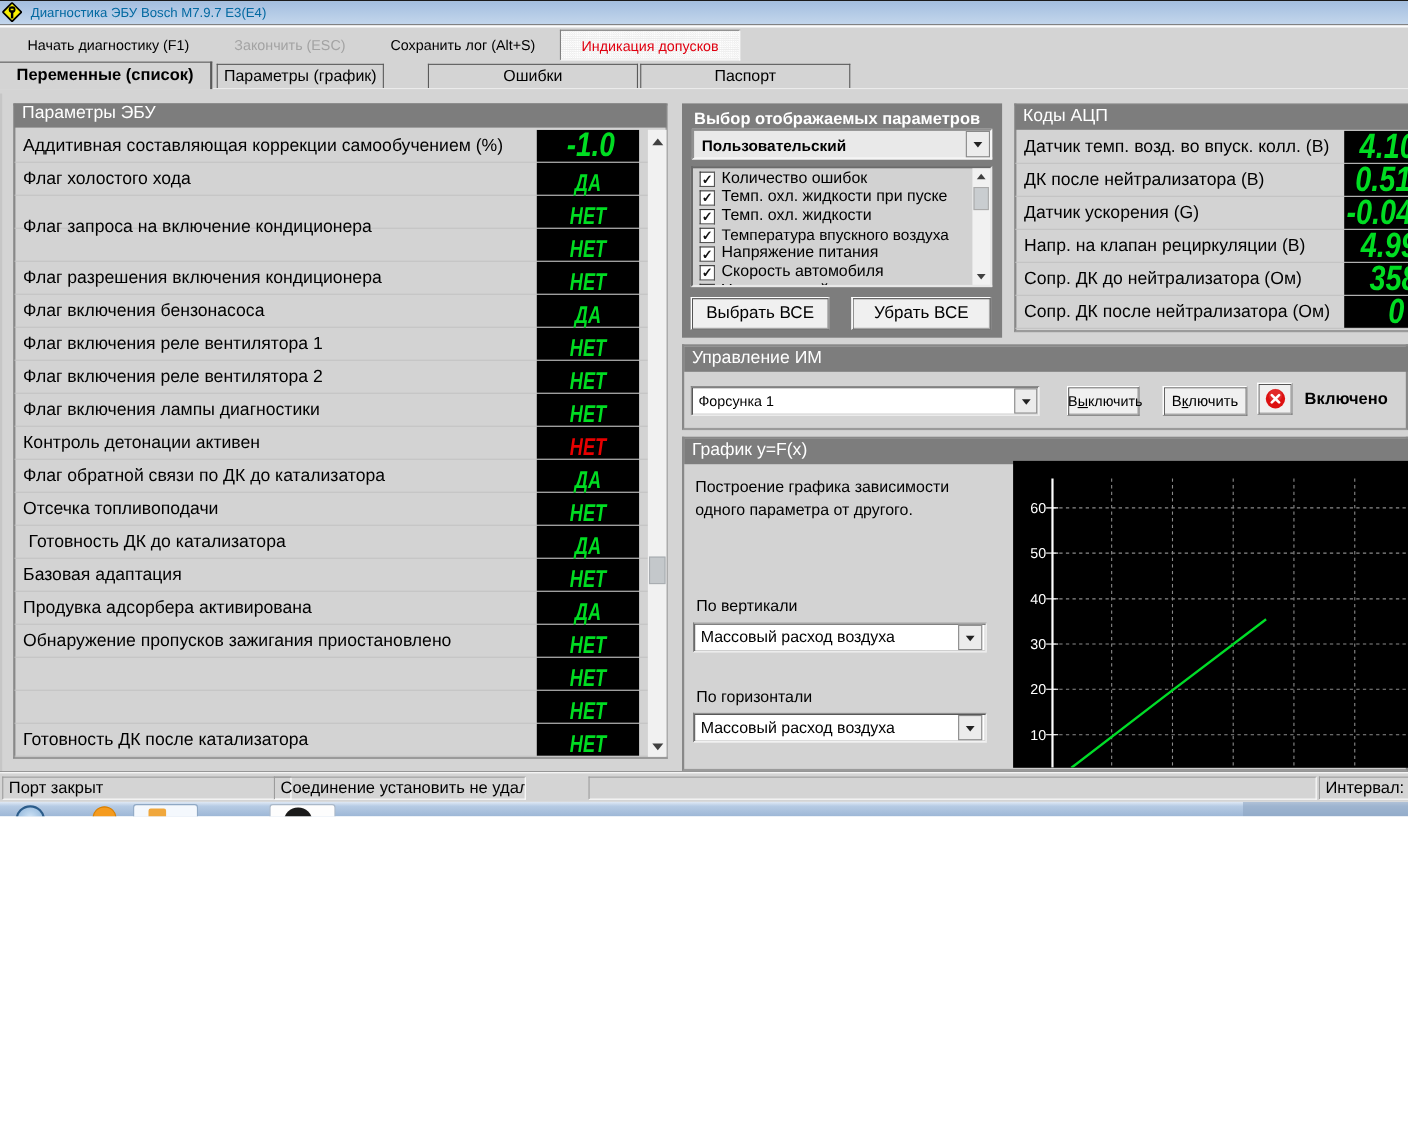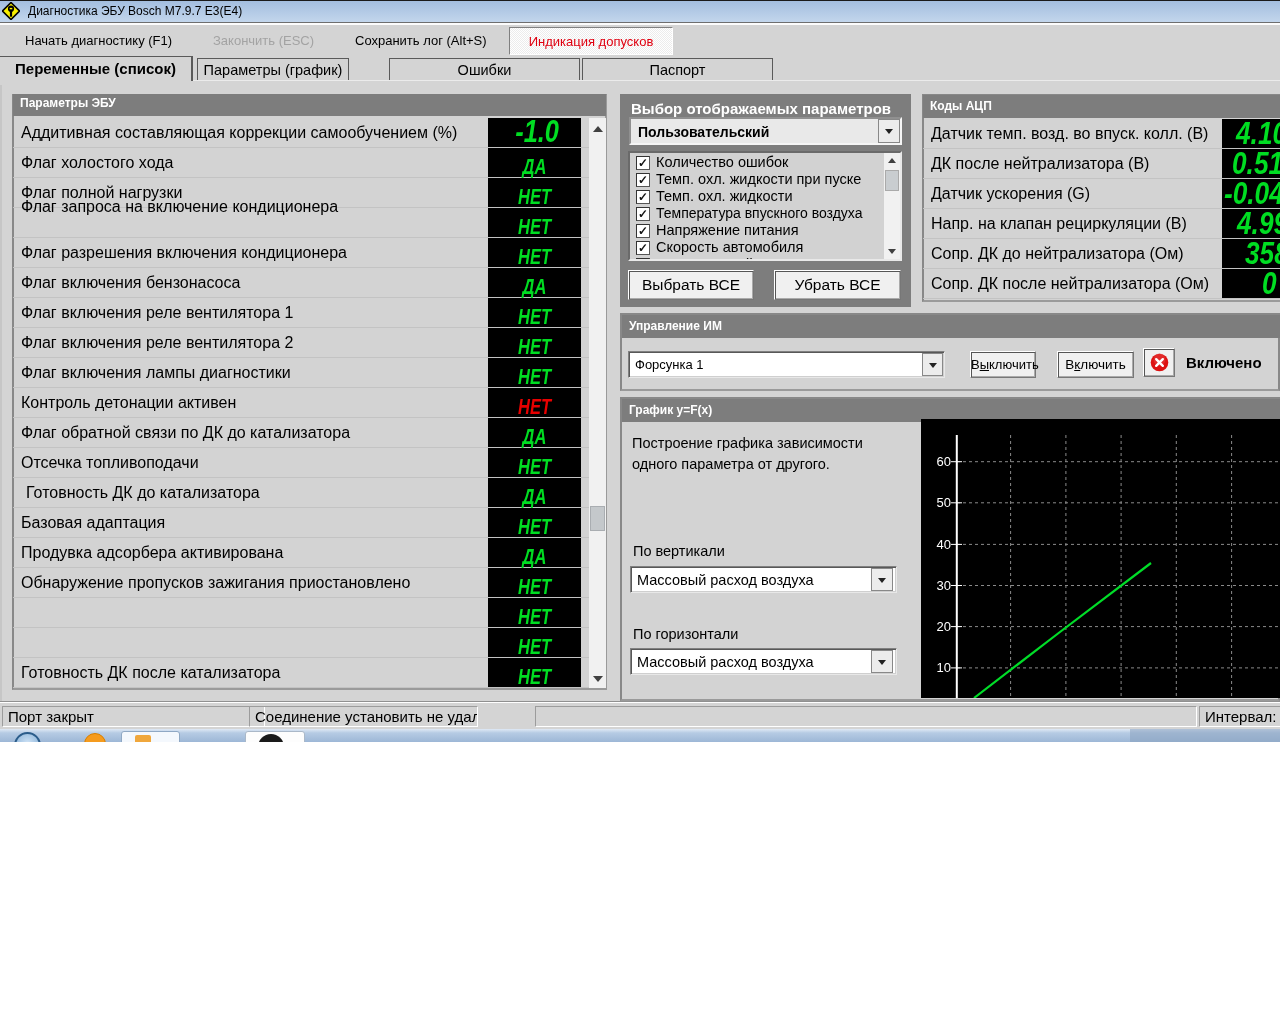--- a/index.html
+++ b/index.html
@@ -1,16 +1,16 @@
 <!DOCTYPE html>
 <html><head><meta charset="utf-8"><style>
 *{margin:0;padding:0;box-sizing:border-box}
 html,body{width:1280px;height:1024px;background:#fff;font-family:"Liberation Sans",sans-serif;overflow:hidden}
 .a{position:absolute}
-.hdrbar{background:#7d7d7d;color:#fff;font-weight:bold;font-size:12px;line-height:22px;padding-left:7px}
+.hdrbar{background:#7d7d7d;color:#fff;font-weight:normal;font-size:16px;line-height:22px;padding-left:7px}
 .rowlbl{font-size:16px;color:#000;line-height:30px;padding-left:8px;white-space:nowrap;overflow:hidden}
 .vbox{background:#000;overflow:hidden}
 .dig{font-style:italic;font-weight:bold;color:#00dd22;white-space:nowrap;font-size:31px}
 .dg2{font-style:italic;font-weight:bold;color:#00dd22;white-space:nowrap;font-size:22px}
 .red{color:#e80000}
 .cb{position:absolute;width:14px;height:14px;background:#fff;border:1px solid #555;border-top-color:#333;border-left-color:#333;font-size:12px;line-height:12px;font-weight:bold;text-align:center;color:#111}
 .btn{background:#f0f0f0;border:1px solid #777;border-top-color:#fff;border-left-color:#fff;box-shadow:1px 1px 0 #555 inset,-1px -1px 0 #aaa inset;color:#000;text-align:center}
 .combo{background:#fff;border:1px solid;border-color:#808080 #e8e8e8 #e8e8e8 #808080;box-shadow:inset 1px 1px 0 #585858,inset -1px -1px 0 #cfcfcf}
 .tri{position:absolute;width:0;height:0}
 .statbox{position:absolute;top:706px;height:21px;border:1px solid;border-color:#9c9c9c #fff #fff #9c9c9c;font-size:15px;line-height:19px;padding-left:5px;color:#000;white-space:nowrap;overflow:hidden}
@@ -23,21 +23,21 @@
 <div class="a" style="left:0;top:0;width:1280px;height:729px;background:#d4d4d4"></div>
 
 <div class="a" style="left:0;top:0;width:1280px;height:1px;background:#1a1a1a"></div>
 <div class="a" style="left:0;top:1px;width:1280px;height:21px;background:linear-gradient(#a3bedf,#c3d6ec)"></div>
 <svg class="a" style="left:2px;top:2px" width="18" height="18" viewBox="0 0 18 18">
  <polygon points="9,0.5 17.5,9 9,17.5 0.5,9" fill="#f8ef00" stroke="#000" stroke-width="1.6"></polygon>
  <circle cx="9" cy="6.7" r="3.1" fill="#000"></circle>
  <rect x="7.9" y="8.5" width="2.2" height="6.2" fill="#000"></rect>
  <rect x="7.7" y="5.9" width="2.6" height="1.4" fill="#f8ef00"></rect>
 </svg>
-<div class="a" style="left:28px;top:4px;font-size:12px;color:#000000">Диагностика ЭБУ Bosch M7.9.7 E3(E4)</div>
+<div class="a" style="left:28px;top:4px;font-size:12px;color:#0369a1">Диагностика ЭБУ Bosch M7.9.7 E3(E4)</div>
 <div class="a" style="left:0;top:22px;width:1280px;height:1px;background:#6e6e6e"></div>
 <div class="a" style="left:0;top:23px;width:1280px;height:2px;background:#fcfcfc"></div>
 <div class="a" style="left:0;top:85px;width:2px;height:618px;background:#c6c6c6"></div>
 
 <div class="a" style="left:25px;top:33px;font-size:13px">Начать диагностику (F1)</div>
 <div class="a" style="left:213px;top:33px;font-size:13px;color:#a3a3a3">Закончить (ESC)</div>
 <div class="a" style="left:355px;top:33px;font-size:13px">Сохранить лог (Alt+S)</div>
 <div class="a" style="left:509px;top:27px;width:164px;height:28px;border:1px solid;border-color:#808080 #fff #fff #808080;background:repeating-conic-gradient(#ffffff 0% 25%,#ececec 0% 50%) 0 0/2px 2px;color:#e00010;font-size:13px;text-align:center;line-height:27px">Индикация допусков</div>
 
 <div class="a" style="left:0;top:80px;width:1280px;height:1px;background:#ebebeb"></div>
@@ -51,21 +51,20 @@
 <div class="a" id="lrows" style="left:13px;top:118px;width:576px;height:570px;overflow:hidden">
     <div class="a" style="left:0;top:0px;width:576px;height:30px;border-bottom:1px solid #c3c3c3"></div>
     <div class="a rowlbl" style="left:0;top:0px;width:470px">Аддитивная составляющая коррекции самообучением (%)</div>
     <div class="a vbox" style="left:475px;top:0px;width:93px;height:29px"></div>
     <div class="a dig" style="left:346px;top:-4px;width:200px;text-align:right;transform:scaleX(.82);transform-origin:100% 50%">-1.0</div>
     <div class="a" style="left:0;top:30px;width:576px;height:30px;border-bottom:1px solid #c3c3c3"></div>
     <div class="a rowlbl" style="left:0;top:30px;width:470px">Флаг холостого хода</div>
     <div class="a vbox" style="left:475px;top:30px;width:93px;height:29px"></div>
     <div class="a dg2 " style="left:475px;top:36px;width:93px;text-align:center;transform:scaleX(.75)">ДА</div>
     <div class="a" style="left:0;top:60px;width:576px;height:30px;border-bottom:1px solid #c3c3c3"></div>
-    <div class="a rowlbl" style="left:0;top:60px;width:470px">Флаг полной нагрузки</div>
     <div class="a vbox" style="left:475px;top:60px;width:93px;height:29px"></div>
     <div class="a dg2 " style="left:475px;top:66px;width:93px;text-align:center;transform:scaleX(.75)">НЕТ</div>
     <div class="a" style="left:0;top:90px;width:576px;height:30px;border-bottom:1px solid #c3c3c3"></div>
     <div class="a rowlbl" style="left:0;top:74px;width:470px">Флаг запроса на включение кондиционера</div>
     <div class="a vbox" style="left:475px;top:90px;width:93px;height:29px"></div>
     <div class="a dg2 " style="left:475px;top:96px;width:93px;text-align:center;transform:scaleX(.75)">НЕТ</div>
     <div class="a" style="left:0;top:120px;width:576px;height:30px;border-bottom:1px solid #c3c3c3"></div>
     <div class="a rowlbl" style="left:0;top:120px;width:470px">Флаг разрешения включения кондиционера</div>
     <div class="a vbox" style="left:475px;top:120px;width:93px;height:29px"></div>
     <div class="a dg2 " style="left:475px;top:126px;width:93px;text-align:center;transform:scaleX(.75)">НЕТ</div>

